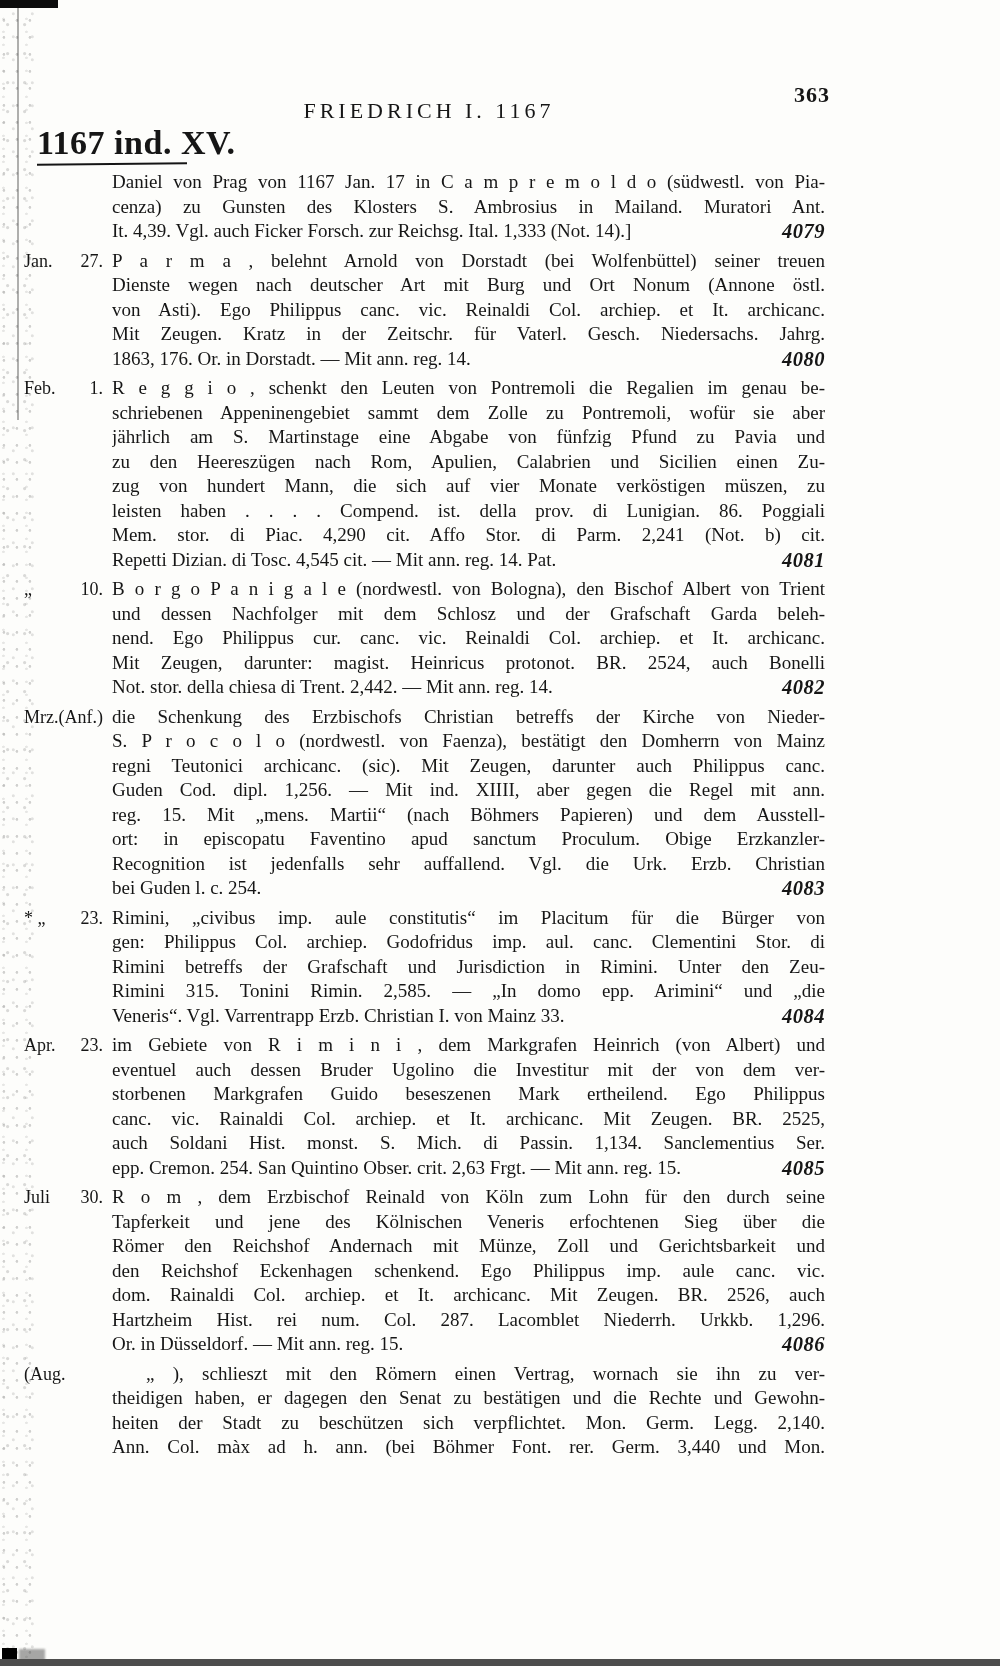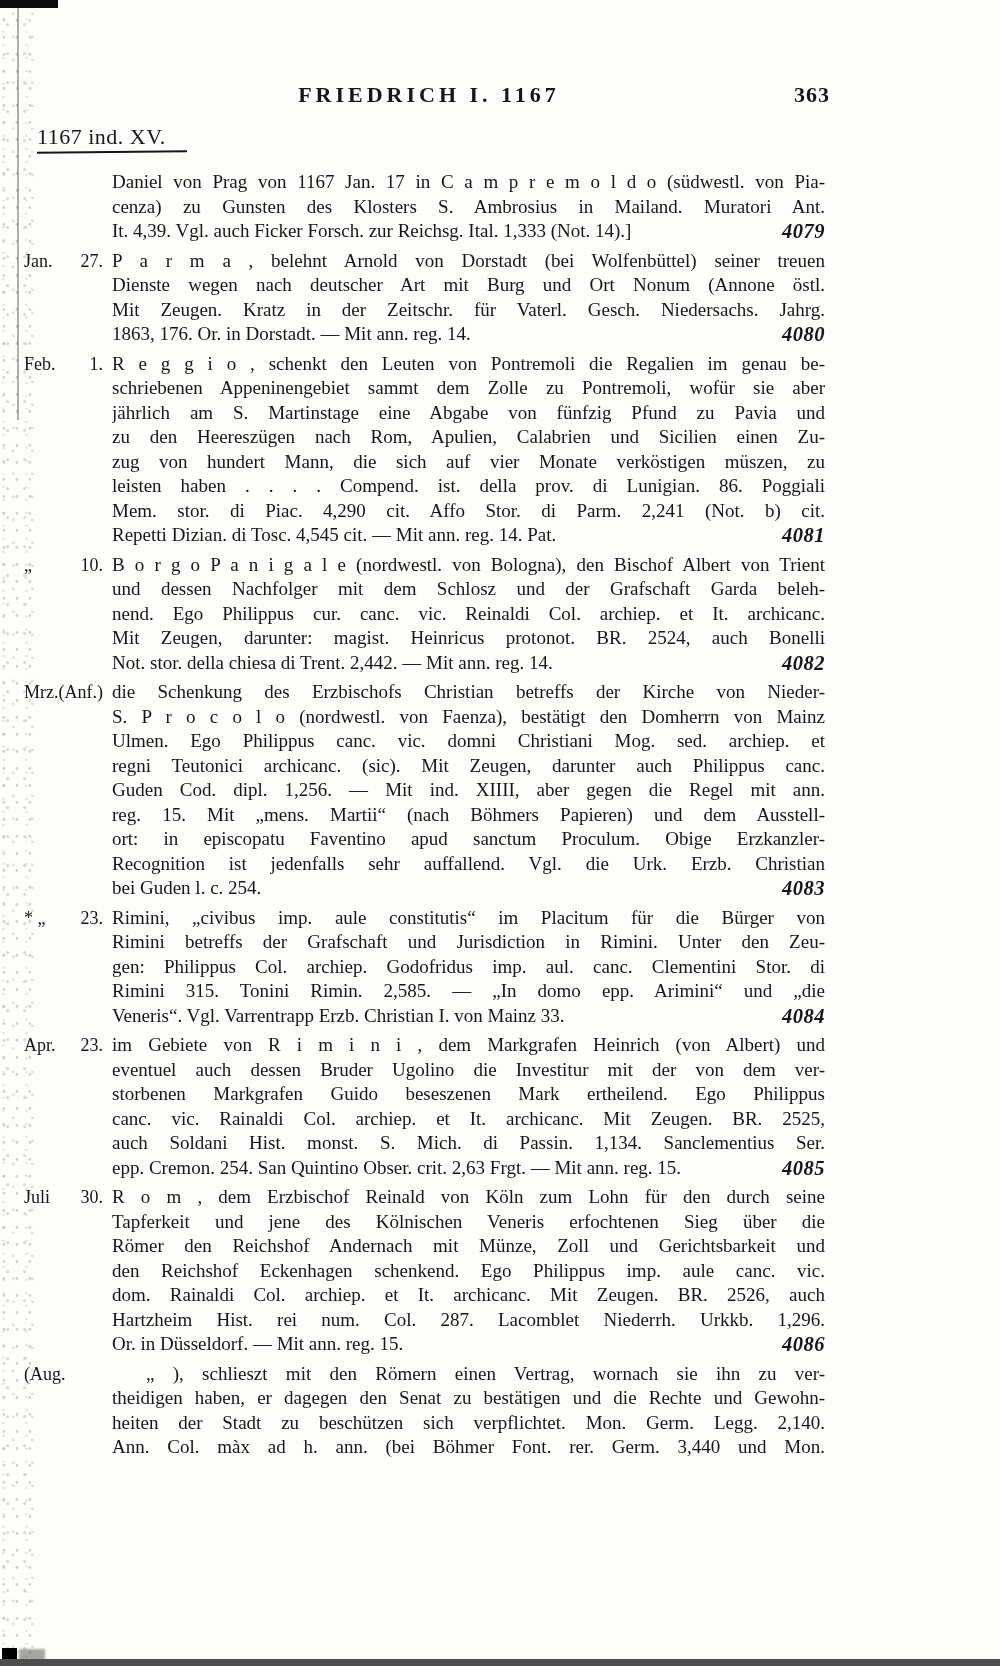--- a/index.html
+++ b/index.html
@@ -21,26 +21,26 @@
   }
   .edge-line{position:absolute;left:17px;top:0;width:2px;height:420px;background:rgba(30,30,30,.35);}
   .topleft-bar{position:absolute;left:0;top:0;width:58px;height:8px;background:#0c0c0c;}
   .bottom-bar{position:absolute;left:0;bottom:0;width:100%;height:7px;background:#4d4d4d;}
   .bottom-square{position:absolute;left:2px;bottom:4px;width:15px;height:14px;background:#000;}
   .bottom-smudge{position:absolute;left:19px;bottom:5px;width:26px;height:12px;background:rgba(60,60,60,.45);filter:blur(1px);}
   
   .runhead{position:absolute;left:123px;top:82px;width:722px;height:30px;}
   .runhead .title{
     position:absolute;left:0;right:110px;text-align:center;
-    font-weight:700;font-size:22px;letter-spacing:4px;white-space:nowrap;
+    font-weight:400;font-size:22px;letter-spacing:4px;white-space:nowrap;margin-top:16px;
   }
   .runhead .pageno{position:absolute;right:15px;top:0;font-weight:700;font-size:22px;letter-spacing:1px;}
   
   .yearhead{position:absolute;left:37px;top:124px;}
-  .yearhead .yh-text{font-weight:400;font-size:22px;letter-spacing:.5px;white-space:nowrap;}
+  .yearhead .yh-text{font-weight:700;font-size:34px;letter-spacing:.5px;white-space:nowrap;}
   .yearhead .yh-rule{width:150px;height:0;border-bottom:2.5px solid #151515;margin-top:1px;transform:rotate(-.5deg);}
   
   .entries{position:absolute;left:24px;top:170px;width:810px;font-size:19px;line-height:24.5px;}
   .entry{display:flex;margin-bottom:5px;}
   .emargin{
     width:88px;flex:0 0 88px;display:flex;justify-content:space-between;
     padding-right:9px;box-sizing:border-box;font-size:18px;white-space:nowrap;
   }
   .ebody{width:713px;flex:0 0 713px;}
   .line{text-align:justify;text-align-last:justify;white-space:nowrap;overflow:hidden;}
@@ -87,20 +87,21 @@
     </div>
 
     <div class="entry">
       <div class="emargin">
         <span class="m">Jan.</span>
         <span class="d">27.</span>
       </div>
       <div class="ebody">
           <div class="line">P a r m a ,  belehnt Arnold von Dorstadt (bei Wolfenbüttel) seiner treuen</div>
           <div class="line">Dienste wegen nach deutscher Art mit Burg und Ort Nonum (Annone östl.</div>
+          <div class="line">von Asti).  Ego Philippus canc. vic. Reinaldi Col. archiep. et It. archicanc.</div>
           <div class="line">Mit Zeugen.  Kratz in der Zeitschr. für Vaterl. Gesch. Niedersachs. Jahrg.</div>
           <div class="lastline">
             <span class="t">1863, 176.  Or. in Dorstadt. — Mit ann. reg. 14.</span>
             <span class="num">4080</span>
           </div>
         </div>
     </div>
 
     <div class="entry">
       <div class="emargin">
@@ -140,42 +141,41 @@
     </div>
 
     <div class="entry">
       <div class="emargin">
         <span class="m">Mrz.</span>
         <span class="d">(Anf.)</span>
       </div>
       <div class="ebody">
           <div class="line">die Schenkung des Erzbischofs Christian betreffs der Kirche von Nieder-</div>
           <div class="line">S. P r o c o l o (nordwestl. von Faenza), bestätigt den Domherrn von Mainz</div>
-          <div class="line">Ulmen.  Ego Philippus canc. vic. domni Christiani Mog. sed. archiep. et</div>
           <div class="line">regni Teutonici archicanc. (sic).  Mit Zeugen, darunter auch Philippus canc.</div>
           <div class="line">Guden Cod. dipl. 1,256. — Mit ind. XIIII, aber gegen die Regel mit ann.</div>
           <div class="line">reg. 15.  Mit „mens. Martii“ (nach Böhmers Papieren) und dem Ausstell-</div>
           <div class="line">ort: in episcopatu Faventino apud sanctum Proculum.  Obige Erzkanzler-</div>
           <div class="line">Recognition ist jedenfalls sehr auffallend.  Vgl. die Urk. Erzb. Christian</div>
           <div class="lastline">
             <span class="t">bei Guden l. c. 254.</span>
             <span class="num">4083</span>
           </div>
         </div>
     </div>
 
     <div class="entry">
       <div class="emargin">
         <span class="m">* „</span>
         <span class="d">23.</span>
       </div>
       <div class="ebody">
           <div class="line">Rimini, „civibus imp. aule constitutis“ im Placitum für die Bürger von</div>
+          <div class="line">gen: Philippus Col. archiep. Godofridus imp. aul. canc. Clementini Stor. di</div>
           <div class="line">Rimini betreffs der Grafschaft und Jurisdiction in Rimini.  Unter den Zeu-</div>
-          <div class="line">gen: Philippus Col. archiep. Godofridus imp. aul. canc. Clementini Stor. di</div>
           <div class="line">Rimini 315.  Tonini Rimin. 2,585. — „In domo epp. Arimini“ und „die</div>
           <div class="lastline">
             <span class="t">Veneris“.  Vgl. Varrentrapp Erzb. Christian I. von Mainz 33.</span>
             <span class="num">4084</span>
           </div>
         </div>
     </div>
 
     <div class="entry">
       <div class="emargin">

